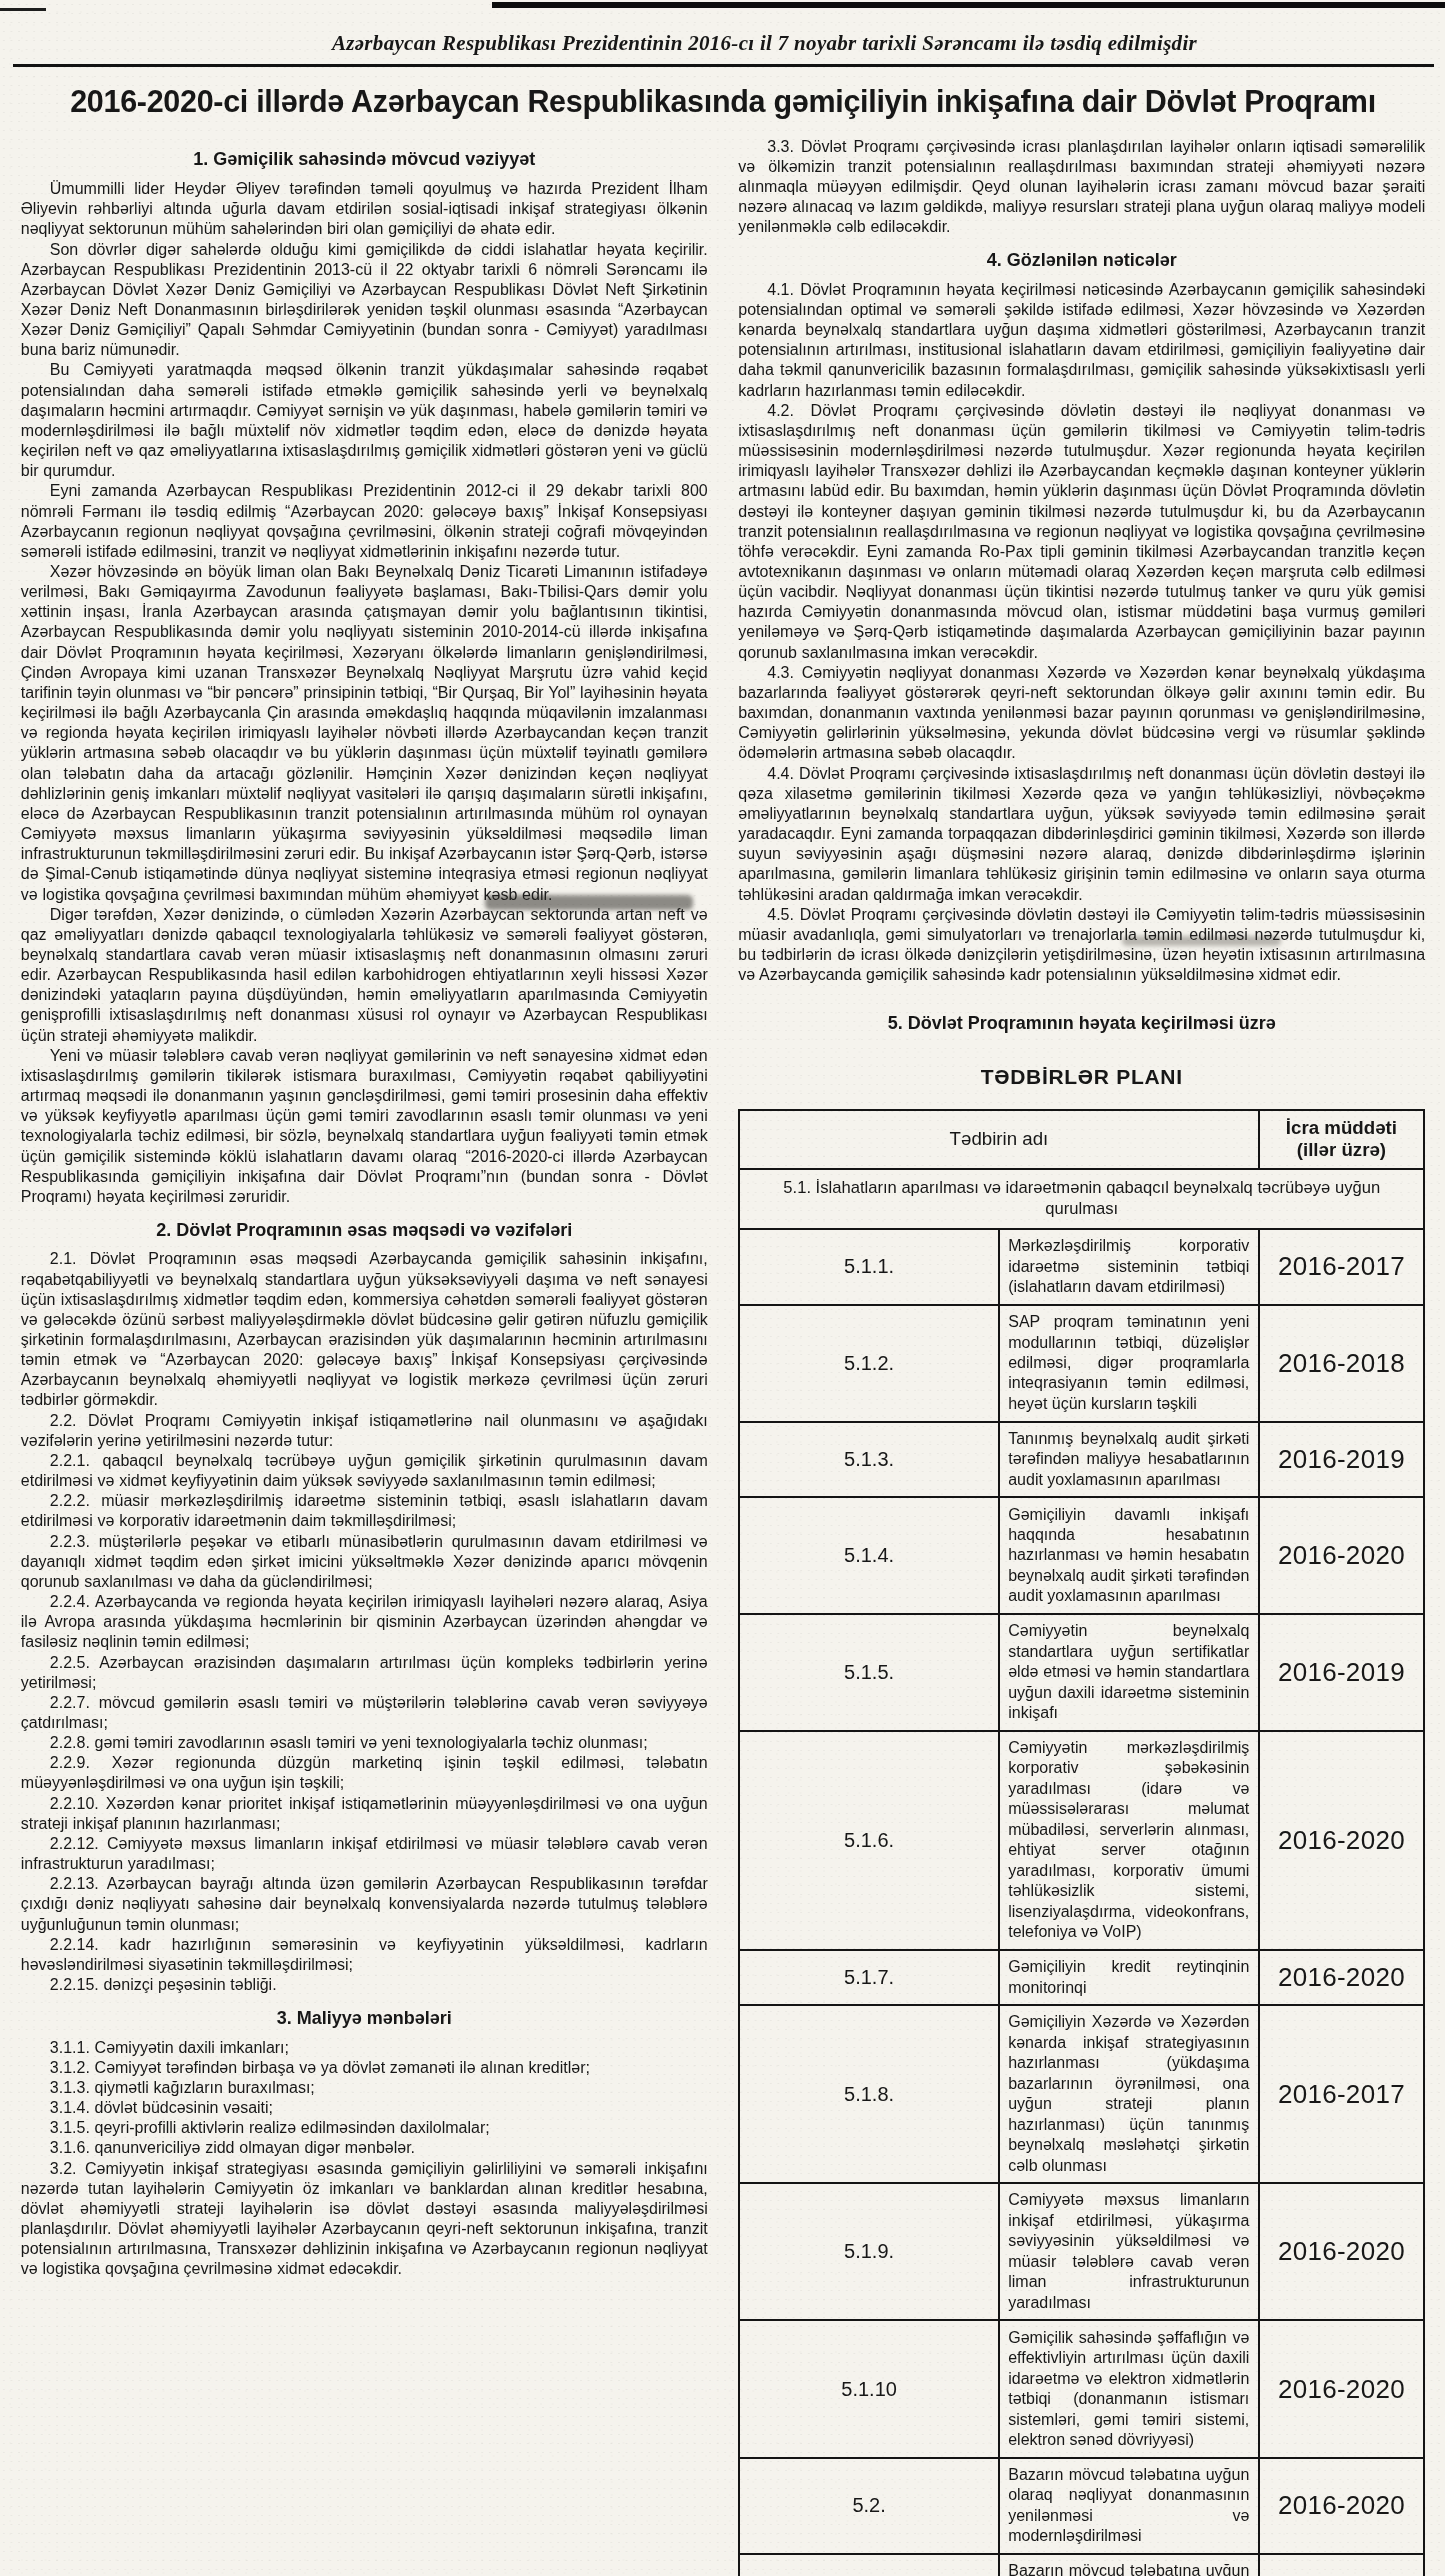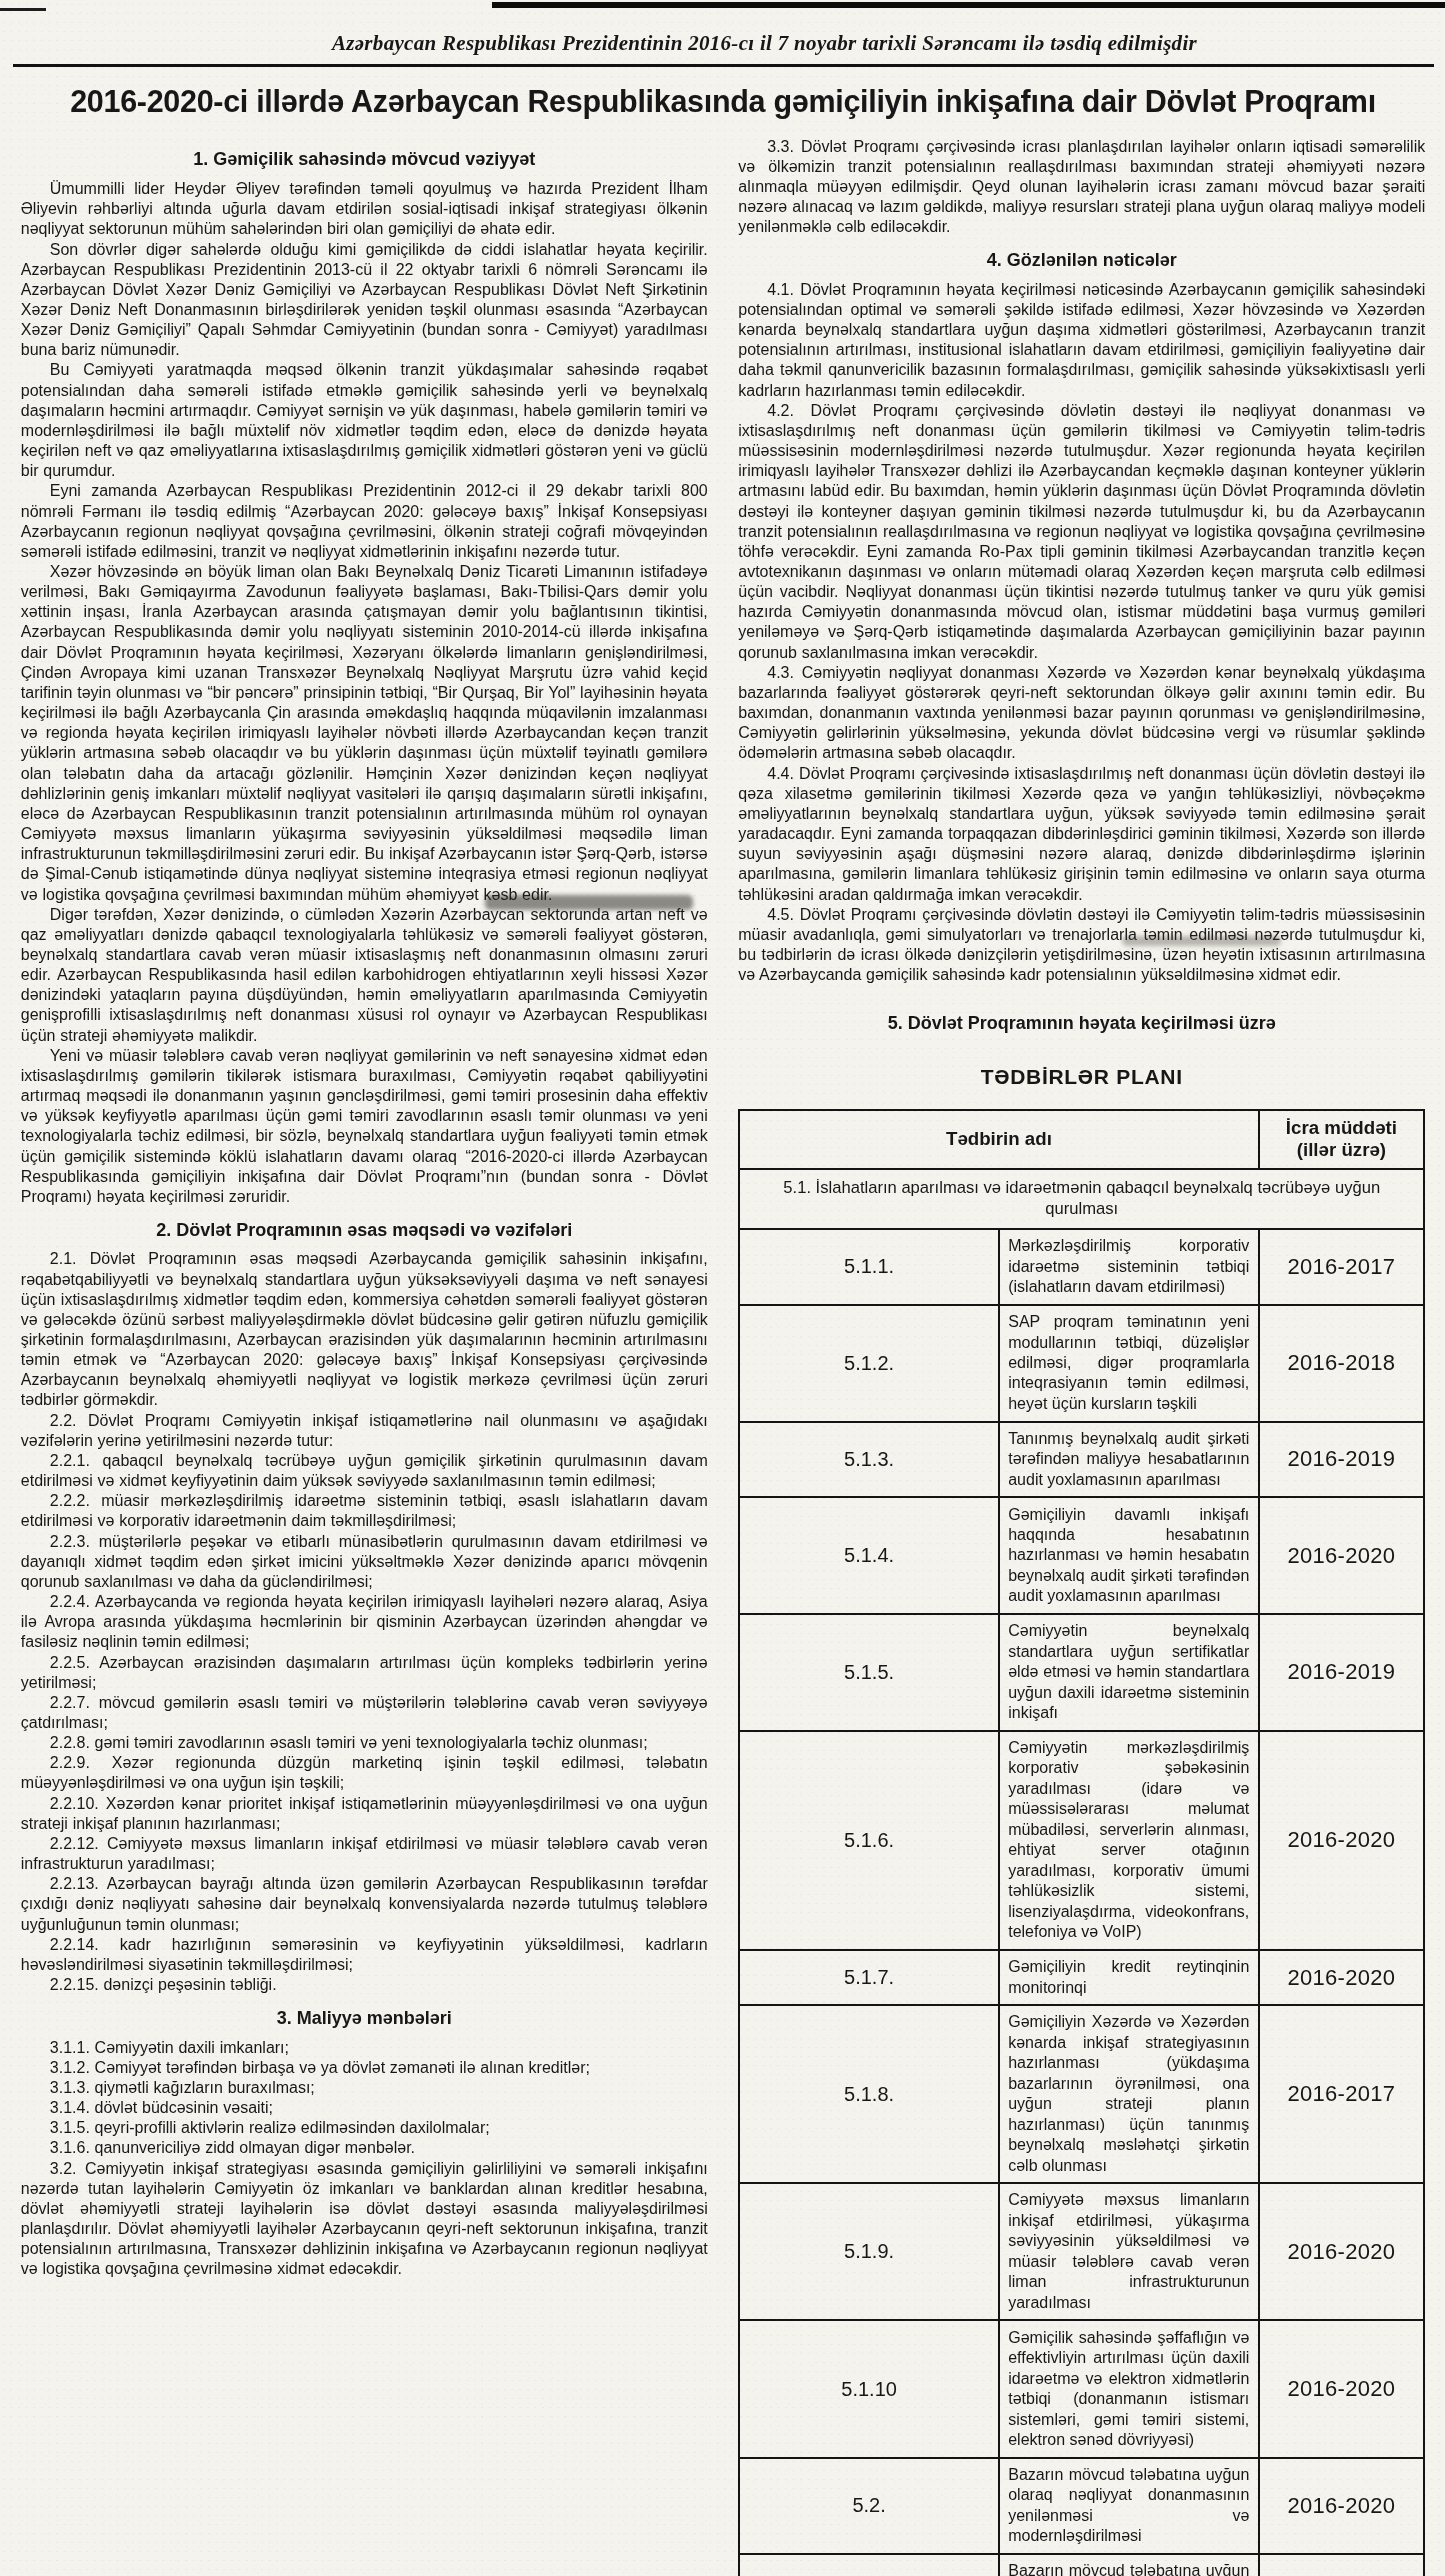--- a/index.html
+++ b/index.html
@@ -66,31 +66,31 @@
   table.plan{
     width:100%;
     border-collapse:collapse;
     table-layout:fixed;
   }
   table.plan th, table.plan td{
     border:2.1px solid #141414;
     vertical-align:middle;
     padding:6.2px 8.3px;
   }
-  th.th-name{font-size:18.7px;text-align:center;font-weight:bold;}
+  th.th-name{font-size:18.7px;text-align:center;font-weight:normal;}
   th.th-period{font-size:18.7px;text-align:center;font-weight:bold;width:147px;padding:9.7px 7px;line-height:1.2;}
   tr.section-row td{
     font-size:16.6px;
     text-align:center;
     padding:8.3px 11px;
     line-height:1.25;
   }
   td.num{width:82px;font-size:20px;text-align:center;padding:6.2px 4.2px;}
   td.name{font-size:16px;line-height:1.28;text-align:justify;}
-  td.period{font-size:22px;text-align:center;letter-spacing:0.3px;}
+  td.period{font-size:26px;text-align:center;letter-spacing:0.3px;}
   .smudge{position:absolute;filter:blur(2.1px);border-radius:5.5px;}
   .s1{left:485px;top:895px;width:208px;height:15.2px;background:rgba(35,33,30,.5);}
   .s2{left:1122px;top:936px;width:159px;height:10.4px;background:rgba(55,52,48,.32);}
 </style>
 </head>
 <body>
 
 <div class="page">
   <div class="top-bar"></div>
   <div class="top-dash"></div>

